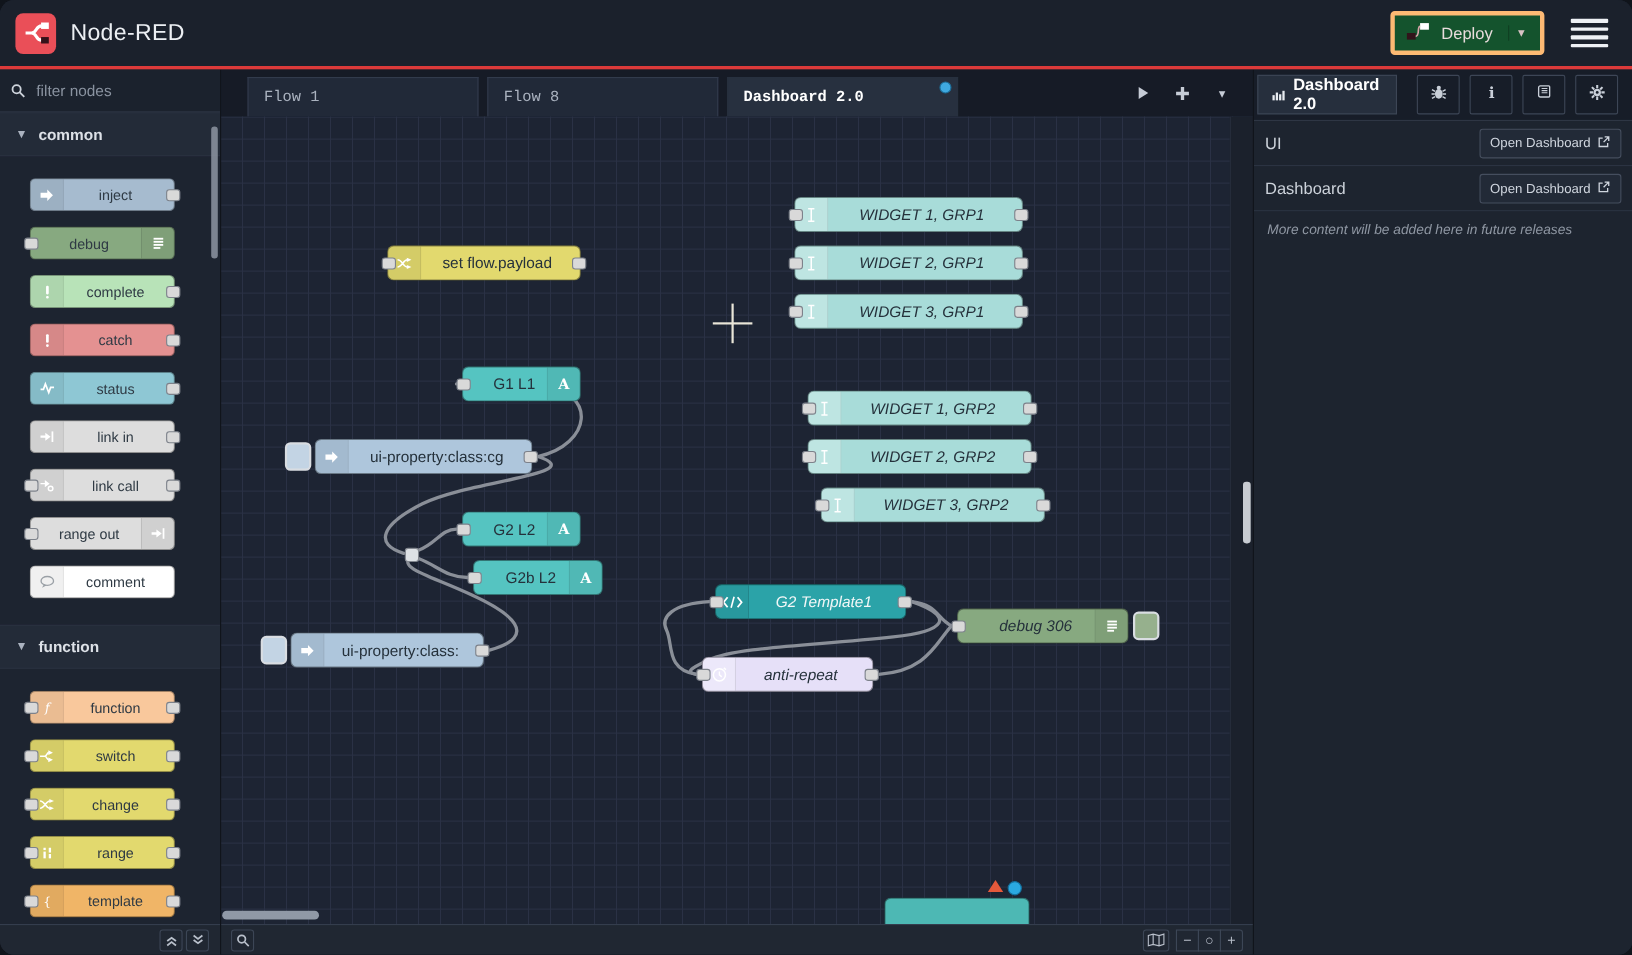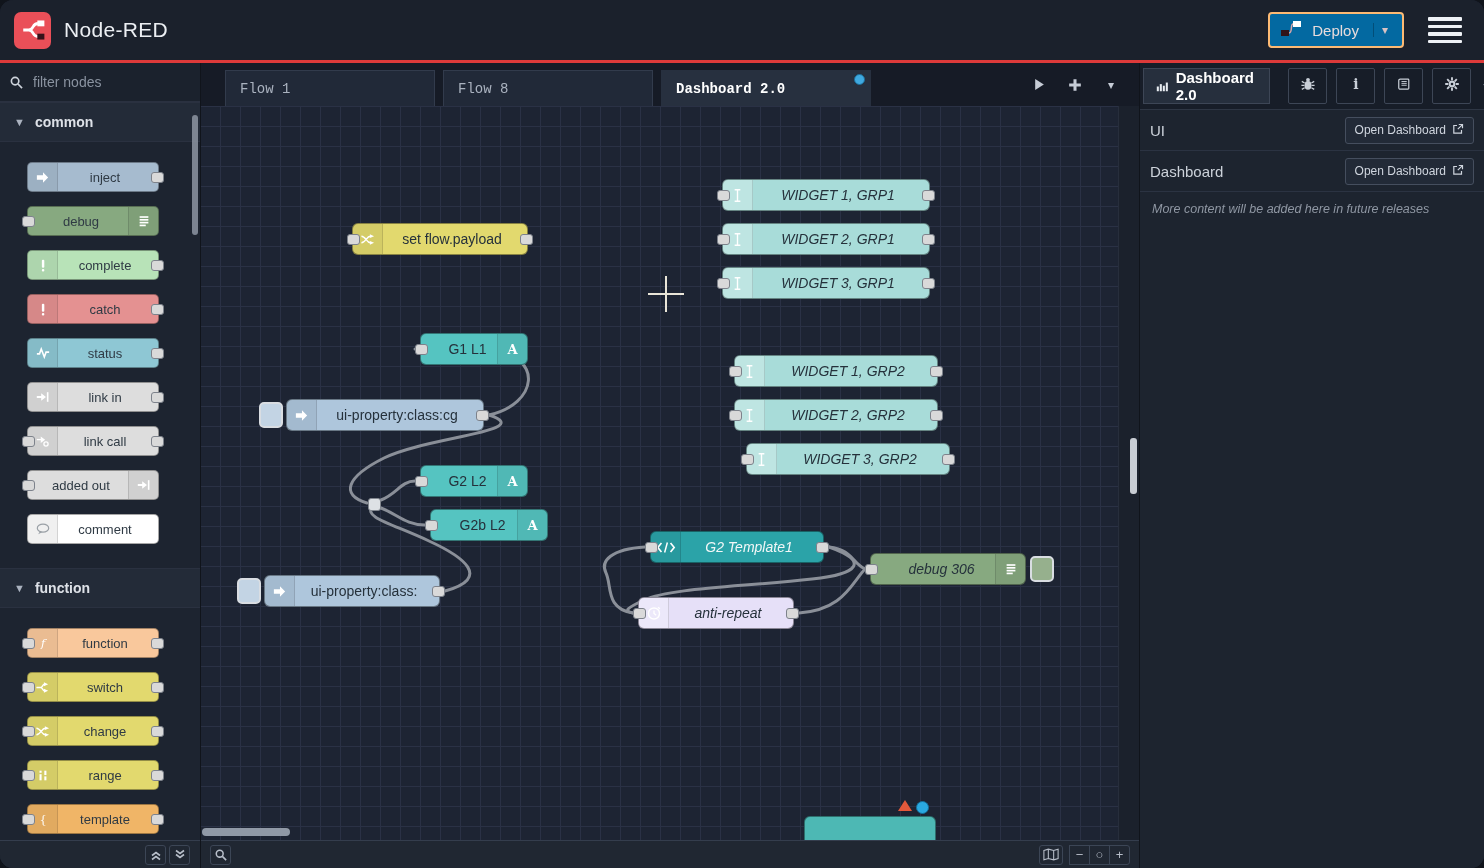--- a/index.html
+++ b/index.html
@@ -6,21 +6,21 @@
   .app{position:relative;width:1484px;height:868px;overflow:hidden;
        font-family:"Liberation Sans",sans-serif;background:#1d2433;color:#c9cfd8;border-radius:13px;
        -webkit-font-smoothing:antialiased;}
   
   .header{position:absolute;left:0;top:0;width:100%;height:60px;background:#1b212c;
           border-bottom:3px solid #dd3a3a;display:flex;align-items:center;z-index:30;}
   .logo{width:37px;height:37px;border-radius:7px;background:#ea4f58;margin-left:14px;
         display:flex;align-items:center;justify-content:center;}
   .app-title{color:#eceff3;font-size:21px;margin-left:13px;letter-spacing:.3px;}
   .header-right{margin-left:auto;display:flex;align-items:center;}
-  .deploy-btn{height:32px;background:#0369a1;border:2px solid #fdba74;border-radius:4px;
+  .deploy-btn{height:32px;background:#14532d;border:4px solid #fdba74;border-radius:4px;
               display:flex;align-items:center;color:#e8dcdc;font-size:15px;padding:0 6px 0 10px;margin-right:24px;cursor:pointer;}
   .deploy-btn .dlabel{margin:0 14px 0 10px;}
   .deploy-caret{padding:0 8px;border-left:1px solid rgba(0,0,0,.25);color:#d8c2c4;font-size:12px;}
   .hamburger{width:34px;height:30px;margin-right:22px;display:flex;flex-direction:column;justify-content:center;gap:4px;cursor:pointer;}
   .hamburger div{height:3.5px;background:#eef1f5;border-radius:1px;}
   
   .palette{position:absolute;left:0;top:63px;bottom:0;width:200px;background:#1d2430;
            border-right:1px solid #10141b;z-index:20;}
   .palette-search{height:38px;border-bottom:1px solid #2a3140;display:flex;align-items:center;background:#1b222d;}
   .palette-search svg{margin:0 8px 0 10px;}
@@ -218,21 +218,21 @@
             <div class="port in"></div>
             <div class="port out"></div>
           </div>
           <div class="pal-node icon-right" style="background: rgb(221, 221, 221);">
             <div class="icon-panel right">
               <svg width="15" height="14" viewBox="0 0 16 16">
                 <path d="M1.5 6.8h5V3.8L12 8l-5.5 4.2V9.2h-5z" fill="#fff"></path>
                 <rect x="13" y="2.5" width="1.8" height="11" fill="#fff"></rect>
               </svg>
             </div>
-            <div class="plabel">added out</div>
+            <div class="plabel">range out</div>
             <div class="port in"></div>
           </div>
           <div class="pal-node" style="background: rgb(255, 255, 255);">
             <div class="icon-panel left">
               <svg width="16" height="14" viewBox="0 0 18 16">
                 <ellipse cx="9" cy="7" rx="6.5" ry="4.6" fill="none" stroke="#9aa0a6" stroke-width="1.4"></ellipse>
                 <path d="M5.5 10.5L3.5 14l5-2.6z" fill="#9aa0a6"></path>
               </svg>
             </div>
             <div class="plabel">comment</div>

